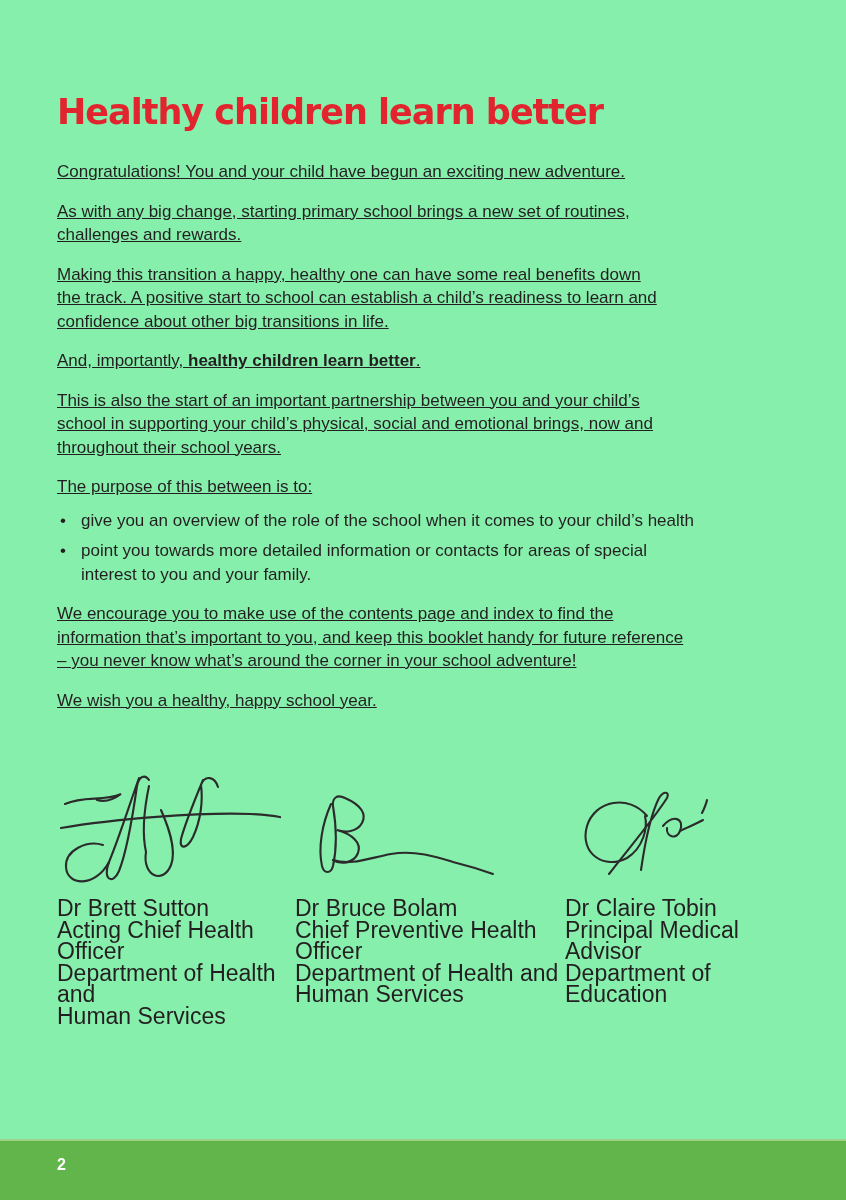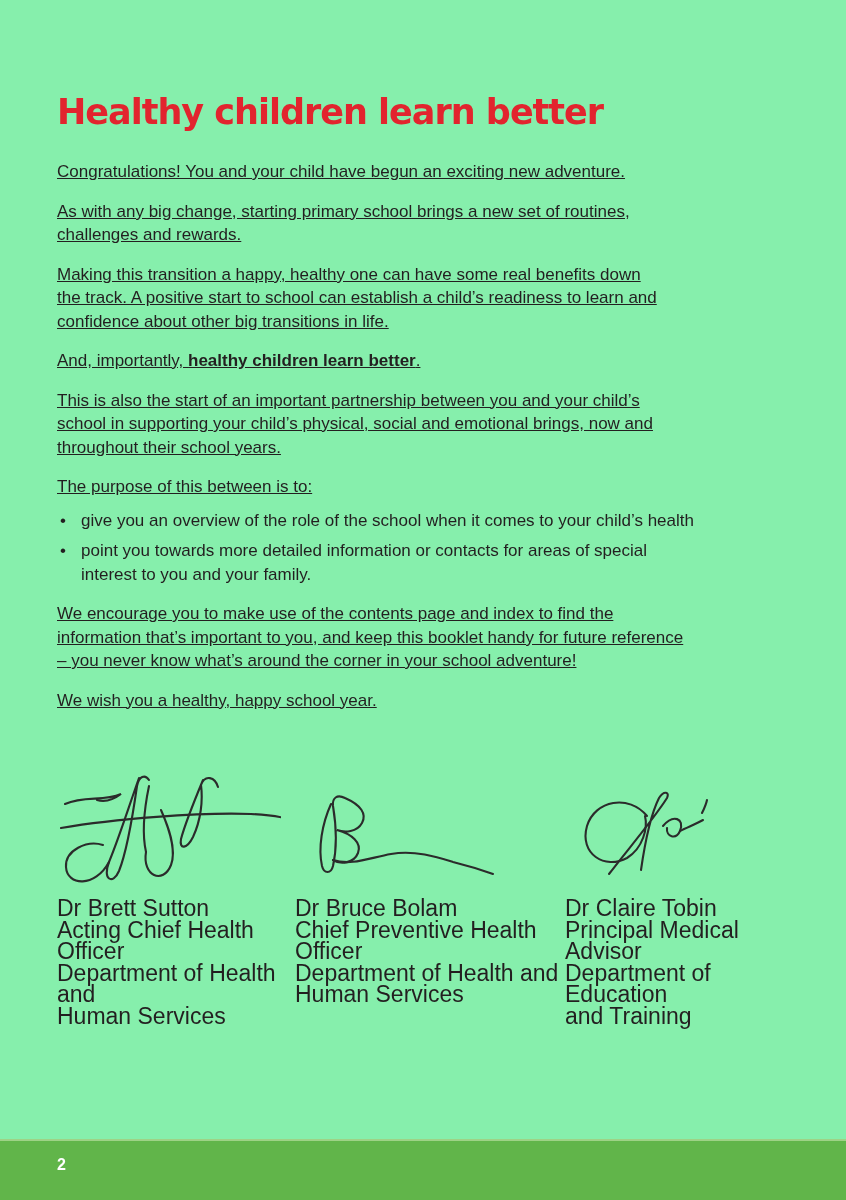--- a/index.html
+++ b/index.html
@@ -180,21 +180,20 @@
           <path class="sig-stroke" d="M80,30 C62,8 28,14 20,40 C12,68 38,84 60,72 C76,62 81,42 78,30"></path>
           <path class="sig-stroke" d="M42,88 C62,62 86,34 100,12 C103,6 97,4 92,12 C84,28 78,56 74,84"></path>
           <path class="sig-stroke" d="M96,40 C106,28 118,32 113,45 C109,54 99,51 100,42"></path>
           <path class="sig-stroke" d="M113,45 C121,41 129,38 136,34"></path>
           <path class="sig-stroke" d="M140,14 C139,19 137,23 135,27"></path>
         </svg>
       </div>
       <div class="sig-name">Dr Claire Tobin</div>
       <div class="sig-line">Principal Medical Advisor</div>
       <div class="sig-line">Department of Education</div>
-      <div class="sig-line">and Training</div>
     </div>
 
   </section>
 
   <footer class="footer-band">
     <span class="page-num">2</span>
   </footer>
 
 </div>
 

